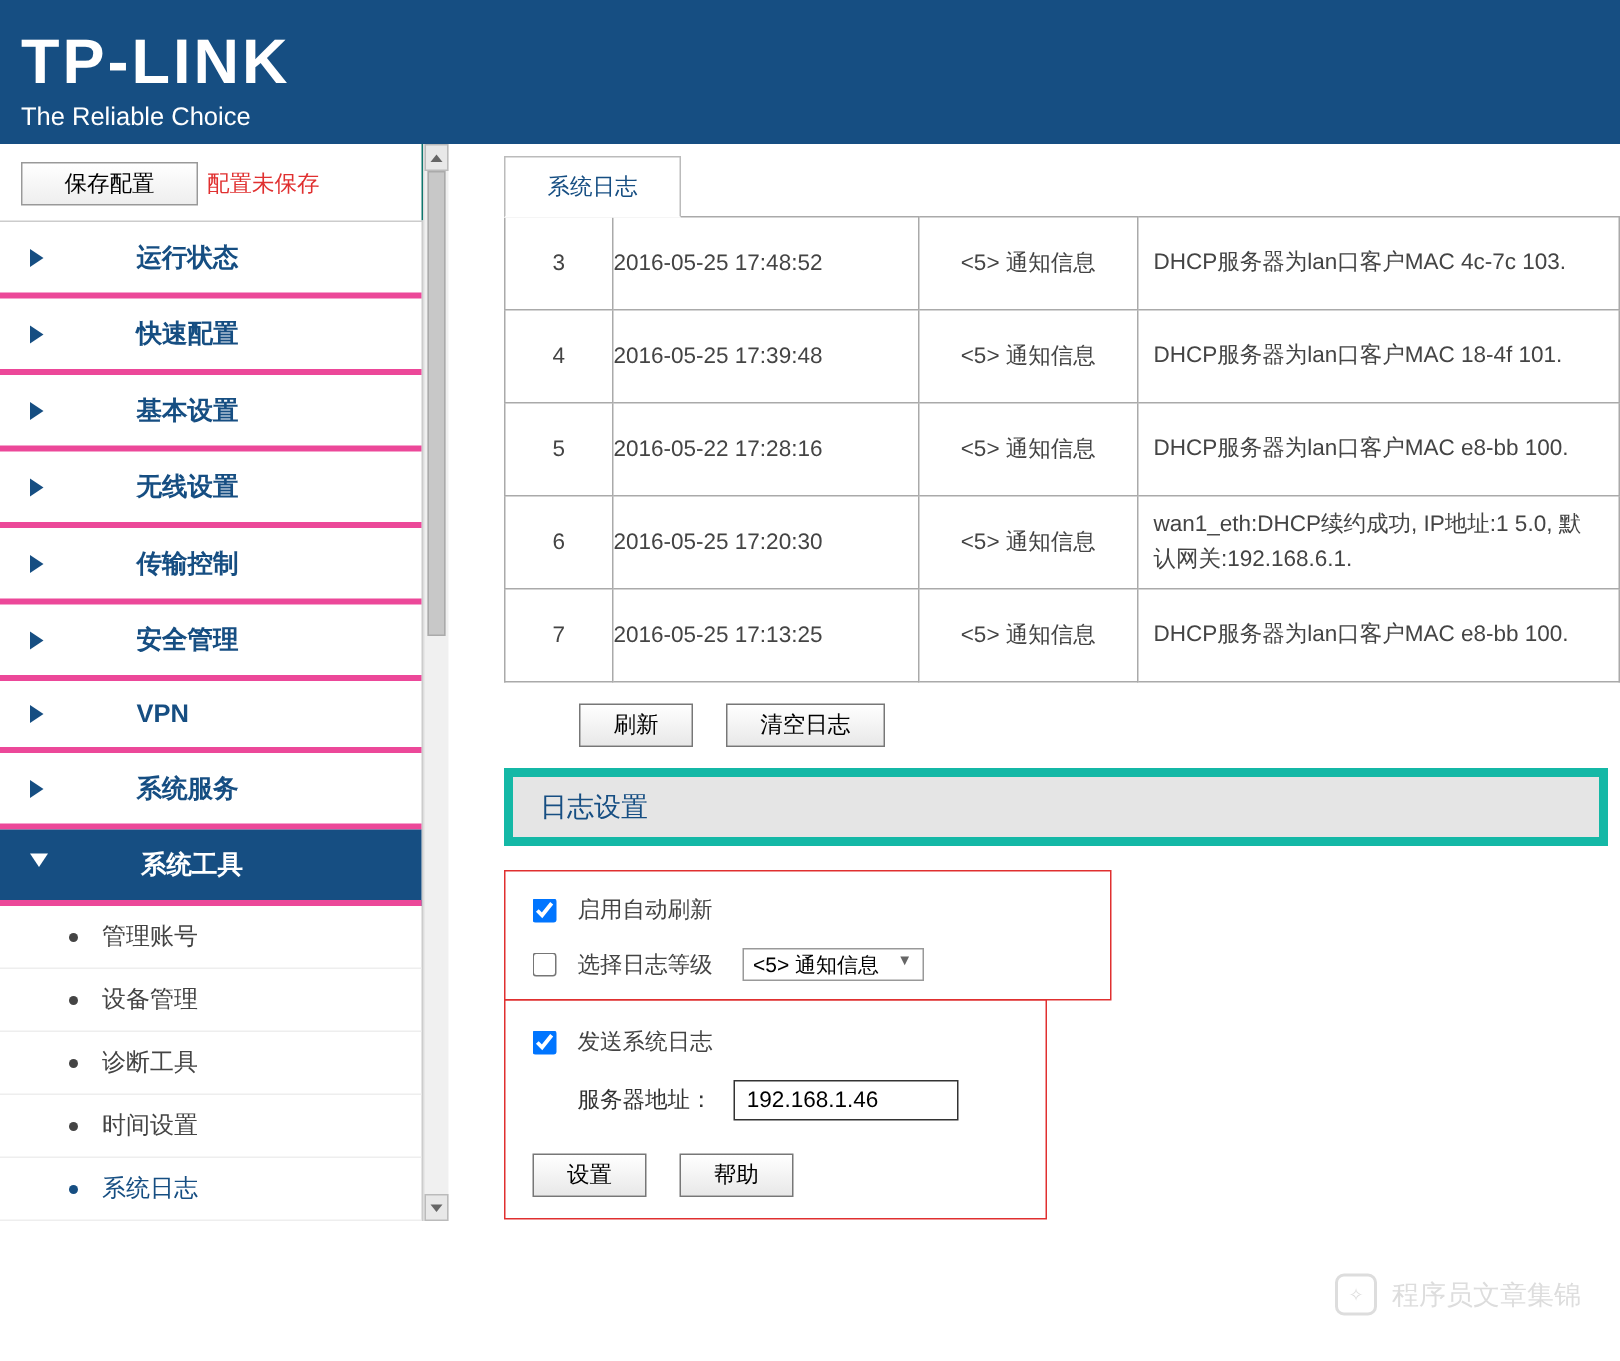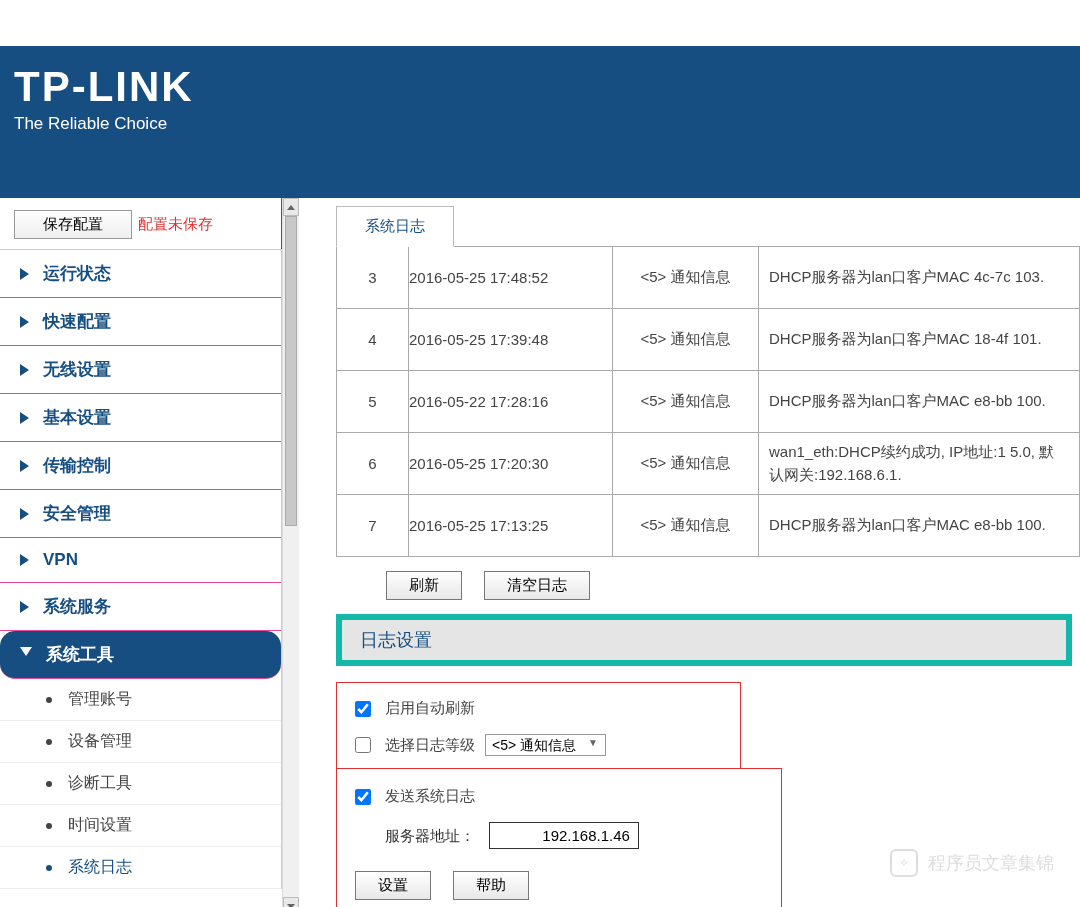--- a/index.html
+++ b/index.html
@@ -1,32 +1,32 @@
 <!DOCTYPE html>
 <html><head>
   <meta charset="utf-8">
   <style>
     * { box-sizing: border-box; margin: 0; padding: 0; }
     body { font-family: "Microsoft YaHei", Arial, sans-serif; font-size: 14px; color: #333; background: #fff; width: 1080px; overflow: hidden; }
     
-    .header { background: #164e82; height: 152px; padding: 20px 14px 0; margin-top: 46px; }
+    .header { background: #164e82; height: 96px; padding: 20px 14px 0; }
     .logo { color: #fff; }
     .logo-main { font-size: 42px; font-weight: bold; letter-spacing: 2px; line-height: 1; }
     .logo-sub { font-size: 17px; margin-top: 6px; }
     
     .content-wrap { display: flex; }
     
     .sidebar { width: 282px; background: #fff; }
     .top-controls { padding: 12px 14px 10px; display: flex; align-items: center; gap: 6px; border-right: 1px solid #0f766e; }
     .btn-save { padding: 4px 28px; border: 1px solid #999; background: linear-gradient(#fff,#eee); cursor: pointer; font-size: 15px; }
     .status-text { color: #e03030; font-size: 15px; font-family: Liberation Serif, serif; }
     
     .nav { border-right: 1px solid #ccc; border-top: 1px solid #ccc; }
-    .nav-item { display: flex; align-items: center; padding: 12px 20px; color: #164e82; font-size: 17px; font-weight: bold; border-bottom: 1px solid #ec4899; cursor: pointer; }
-    .nav-item.active { background: #164e82; color: #fff; border-radius: 15px; }
+    .nav-item { display: flex; align-items: center; padding: 12px 20px; color: #164e82; font-size: 17px; font-weight: bold; border-bottom: 4px solid #ec4899; cursor: pointer; gap: 48px; }
+    .nav-item.active { background: #164e82; color: #fff; }
     .nav-arrow { width: 0; height: 0; border-top: 6px solid transparent; border-bottom: 6px solid transparent; border-left: 9px solid #164e82; margin-right: 14px; }
     .nav-item.active .nav-arrow { border-left: none; border-left: 6px solid transparent; border-right: 6px solid transparent; border-top: 9px solid #fff; width:0;height:0; }
     .sub-item { display: flex; align-items: center; padding: 10px 20px 10px 46px; font-size: 16px; color: #444; border-bottom: 1px solid #eee; cursor: pointer; }
     .sub-item.current { color: #164e82; }
     .bullet { width: 6px; height: 6px; background: #444; border-radius: 50%; margin-right: 16px; }
     .sub-item.current .bullet { background: #164e82; }
     
     .vscroll { width: 18px; background: #f0f0f0; border-left:1px solid #ddd; border-right:1px solid #fff; position:relative; }
     .vscroll-btn { height:18px; background:#e8e8e8; border:1px solid #bbb; display:flex; align-items:center; justify-content:center; }
     .vscroll-thumb { position:absolute; left:2px; right:2px; top:18px; height:310px; background:#c8c8c8; border:1px solid #aaa; border-radius:0; }
@@ -43,30 +43,30 @@
     .log-table td.ts { width: 204px; text-align:left; padding-left:0; }
     .log-table td.lvl { width: 146px; text-align:center; }
     .log-table td.msg { padding: 8px 10px; line-height:1.5; }
     
     .btn-row { margin: 14px 0 14px 50px; }
     .act-btn { padding: 4px 22px; border: 1px solid #777; background: linear-gradient(#fff,#e8e8e8); cursor: pointer; font-size:15px; margin-right: 18px; }
     
     .section-hdr { background: #e5e5e5; border:6px solid #14b8a6; padding: 8px 18px; color:#164e82; font-size:18px; width: calc(100% - 8px); }
     
     .settings-box1 { border:1px solid #e03030; padding: 16px 18px 12px; margin-top: 16px; width: 405px; }
-    .settings-box2 { border:1px solid #e03030; padding: 18px 18px 14px; width: 446px; margin-top:-1px; }
+    .settings-box2 { border:1px solid #e03030; padding: 18px 18px 14px; width: 362px; margin-top:-1px; }
     .row { display:flex; align-items:center; margin-bottom: 16px; }
     .row:last-child { margin-bottom:0; }
     .chk { width:16px; height:16px; margin-right: 14px; }
-    .lbl { font-size:15px; color:#444; margin-right: 10px; }
+    .lbl { font-size:15px; color:#444; margin-right: 20px; }
     .sel { border:1px solid #999; padding:2px 28px 2px 6px; background:#fff; font-size:14px; appearance:none; position:relative; }
     .sel-wrap { position:relative; display:inline-block; }
     .sel-wrap::after { content:"▼"; position:absolute; right:8px; top:3px; font-size:10px; color:#666; pointer-events:none; }
     .addr-row { margin-left: 30px; margin-top:4px; margin-bottom: 22px; }
-    .addr-input { border:1px solid #333; padding:4px 8px; width: 150px; font-size:15px;text-align:right; }
+    .addr-input { border:1px solid #333; padding:4px 8px; width: 150px; font-size:15px; }
     .addr-lbl { display:inline-block; width:100px; font-size:15px; }
     
     .watermark { position:absolute; right:26px; bottom:30px; color:#ddd; display:flex; align-items:center; gap:10px; font-size:18px; }
     .wm-icon { width:28px;height:28px;border:2px solid #ddd;border-radius:6px; display:flex;align-items:center;justify-content:center;font-size:12px; }
   </style>
 </head>
 <body>
 
 <div class="header">
   <div class="logo">
@@ -85,25 +85,25 @@
       <div class="nav-item">
           <span class="nav-arrow"></span>
           <span>运行状态</span>
         </div>
       <div class="nav-item">
           <span class="nav-arrow"></span>
           <span>快速配置</span>
         </div>
       <div class="nav-item">
           <span class="nav-arrow"></span>
+          <span>基本设置</span>
+        </div>
+      <div class="nav-item">
+          <span class="nav-arrow"></span>
           <span>无线设置</span>
-        </div>
-      <div class="nav-item">
-          <span class="nav-arrow"></span>
-          <span>基本设置</span>
         </div>
       <div class="nav-item">
           <span class="nav-arrow"></span>
           <span>传输控制</span>
         </div>
       <div class="nav-item">
           <span class="nav-arrow"></span>
           <span>安全管理</span>
         </div>
       <div class="nav-item">

